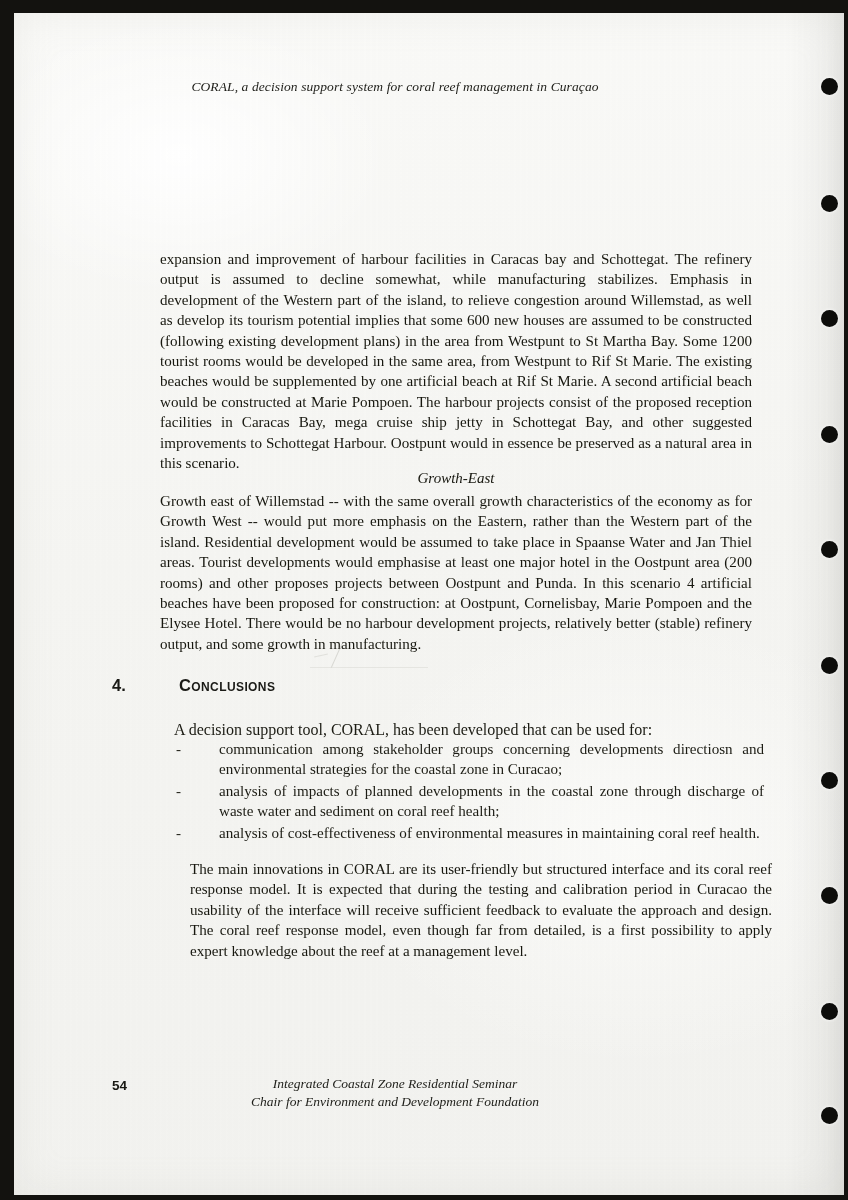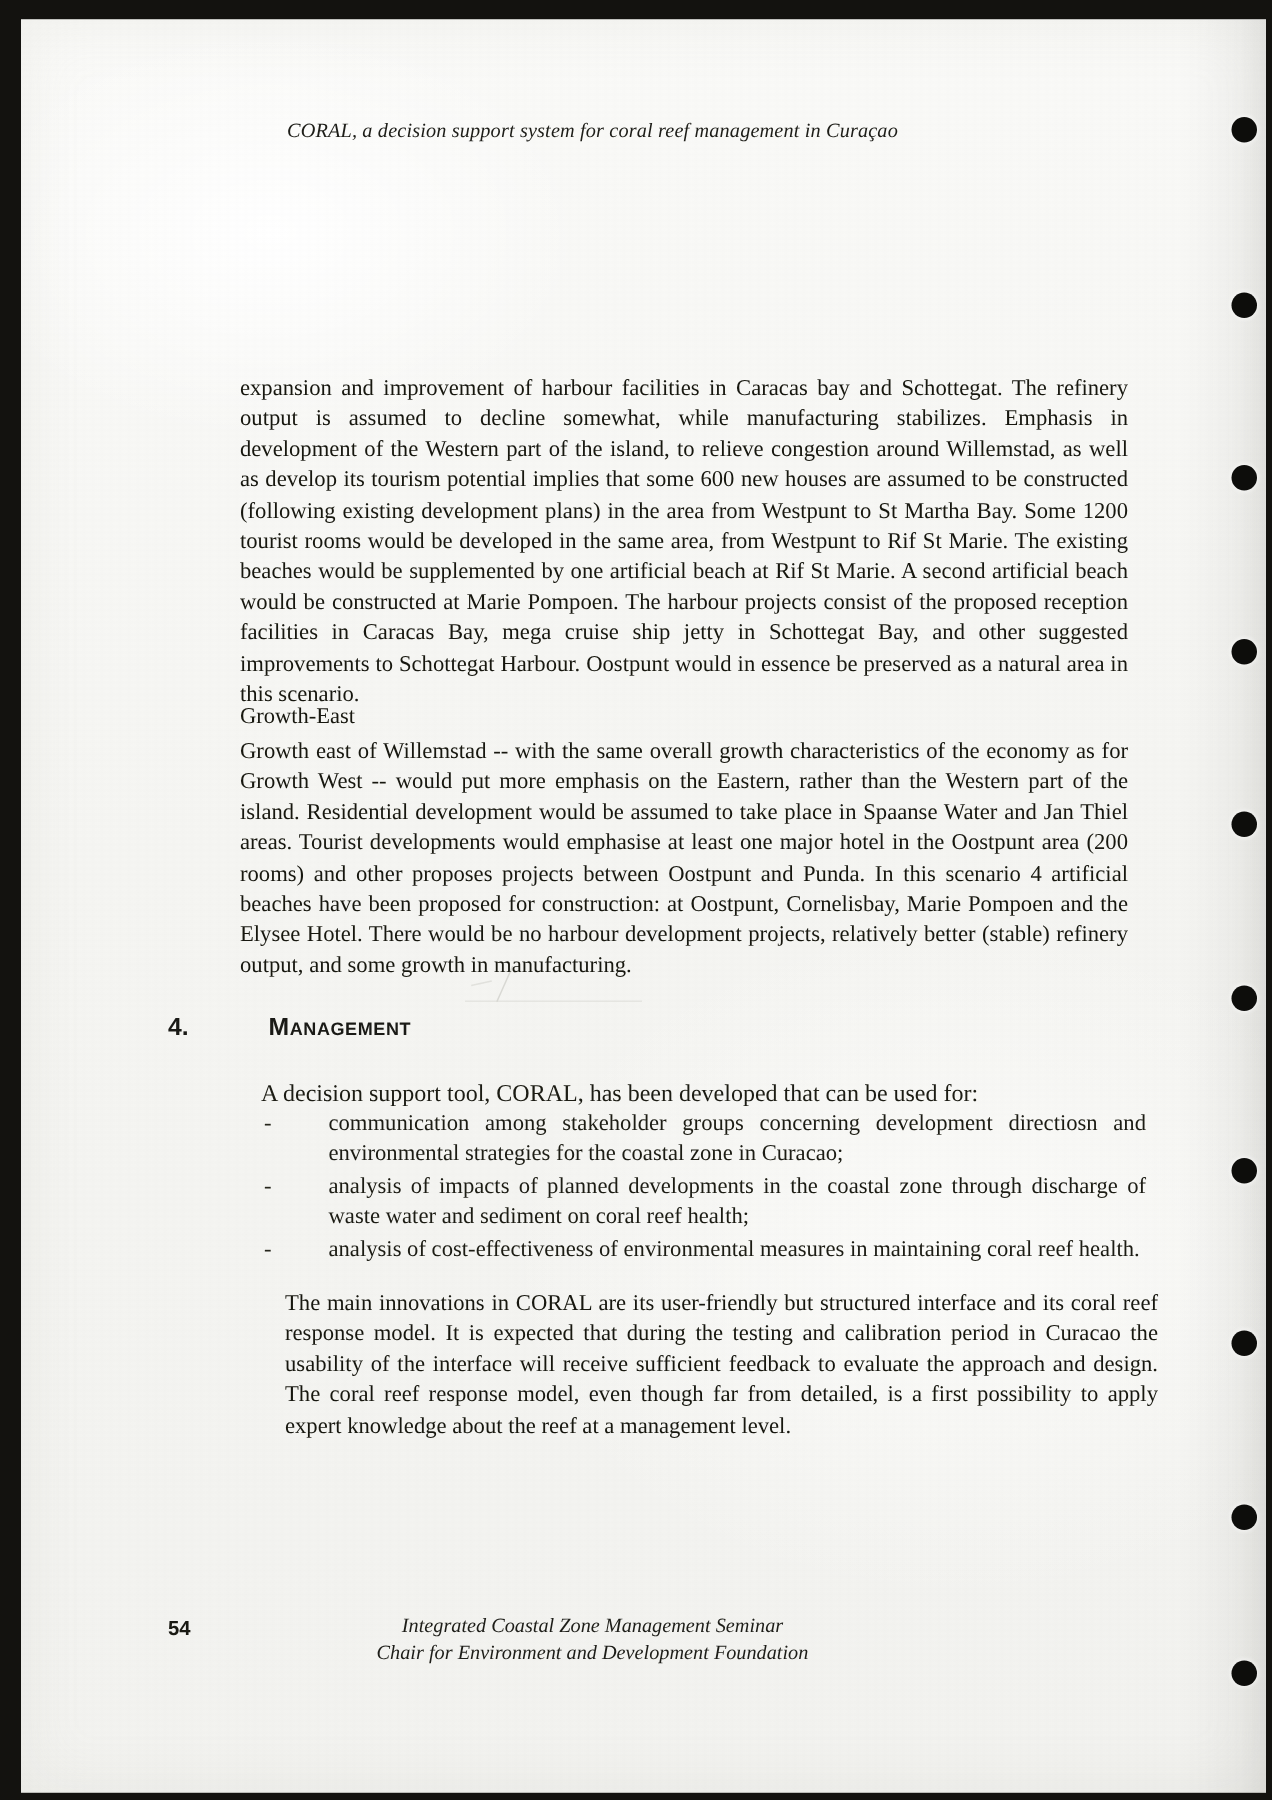--- a/index.html
+++ b/index.html
@@ -99,21 +99,22 @@
     color: #17170f;
   }
 
   .para-scenario { top: 236px; }
 
   .section-center {
     position: absolute;
     left: 146px;
     width: 592px;
     top: 455px;
-    text-align: left;
+    text-align: center;
+    font-style: italic;
     font-size: 15px;
     line-height: 20.4px;
     color: #17170f;
   }
 
   .para-east {
     top: 478px;
   }
 
   
@@ -274,43 +275,43 @@
     <div class="body-block para-east">Growth east of Willemstad -- with the same overall growth characteristics of the economy as for Growth West -- would put more emphasis on the Eastern, rather than the Western part of the island. Residential development would be assumed to take place in Spaanse Water and Jan Thiel areas. Tourist developments would emphasise at least one major hotel in the Oostpunt area (200 rooms) and other proposes projects between Oostpunt and Punda. In this scenario 4 artificial beaches have been proposed for construction: at Oostpunt, Cornelisbay, Marie Pompoen and the Elysee Hotel. There would be no harbour development projects, relatively better (stable) refinery output, and some growth in manufacturing.</div>
 
     <div class="smudge">
       <div class="stroke s1"></div>
       <div class="stroke s2"></div>
       <div class="stroke s3"></div>
     </div>
 
     <div class="chapter">
       <span class="chapter-num">4.</span>
-      <span class="chapter-title">Management</span>
+      <span class="chapter-title">Conclusions</span>
     </div>
 
     <div class="para-lead">A decision support tool, CORAL, has been developed that can be used for:</div>
 
     <div class="bullets">
       <div class="bullet-row">
         <span class="dash">-</span>
-        <span>communication among stakeholder groups concerning development directiosn and environmental strategies for the coastal zone in Curacao;</span>
+        <span>communication among stakeholder groups concerning developments directiosn and environmental strategies for the coastal zone in Curacao;</span>
       </div>
       <div class="bullet-row">
         <span class="dash">-</span>
         <span>analysis of impacts of planned developments in the coastal zone through discharge of waste water and sediment on coral reef health;</span>
       </div>
       <div class="bullet-row">
         <span class="dash">-</span>
         <span>analysis of cost-effectiveness of environmental measures in maintaining coral reef health.</span>
       </div>
     </div>
 
     <div class="para-closing">The main innovations in CORAL are its user-friendly but structured interface and its coral reef response model. It is expected that during the testing and calibration period in Curacao the usability of the interface will receive sufficient feedback to evaluate the approach and design. The coral reef response model, even though far from detailed, is a first possibility to apply expert knowledge about the reef at a management level.</div>
 
     <div class="folio">54</div>
 
     <div class="colophon">
-      <div>Integrated Coastal Zone Management Seminar</div>
+      <div>Integrated Coastal Zone Residential Seminar</div>
       <div>Chair for Environment and Development Foundation</div>
     </div>
 
   </div>
 </div>
 
 </body></html>

